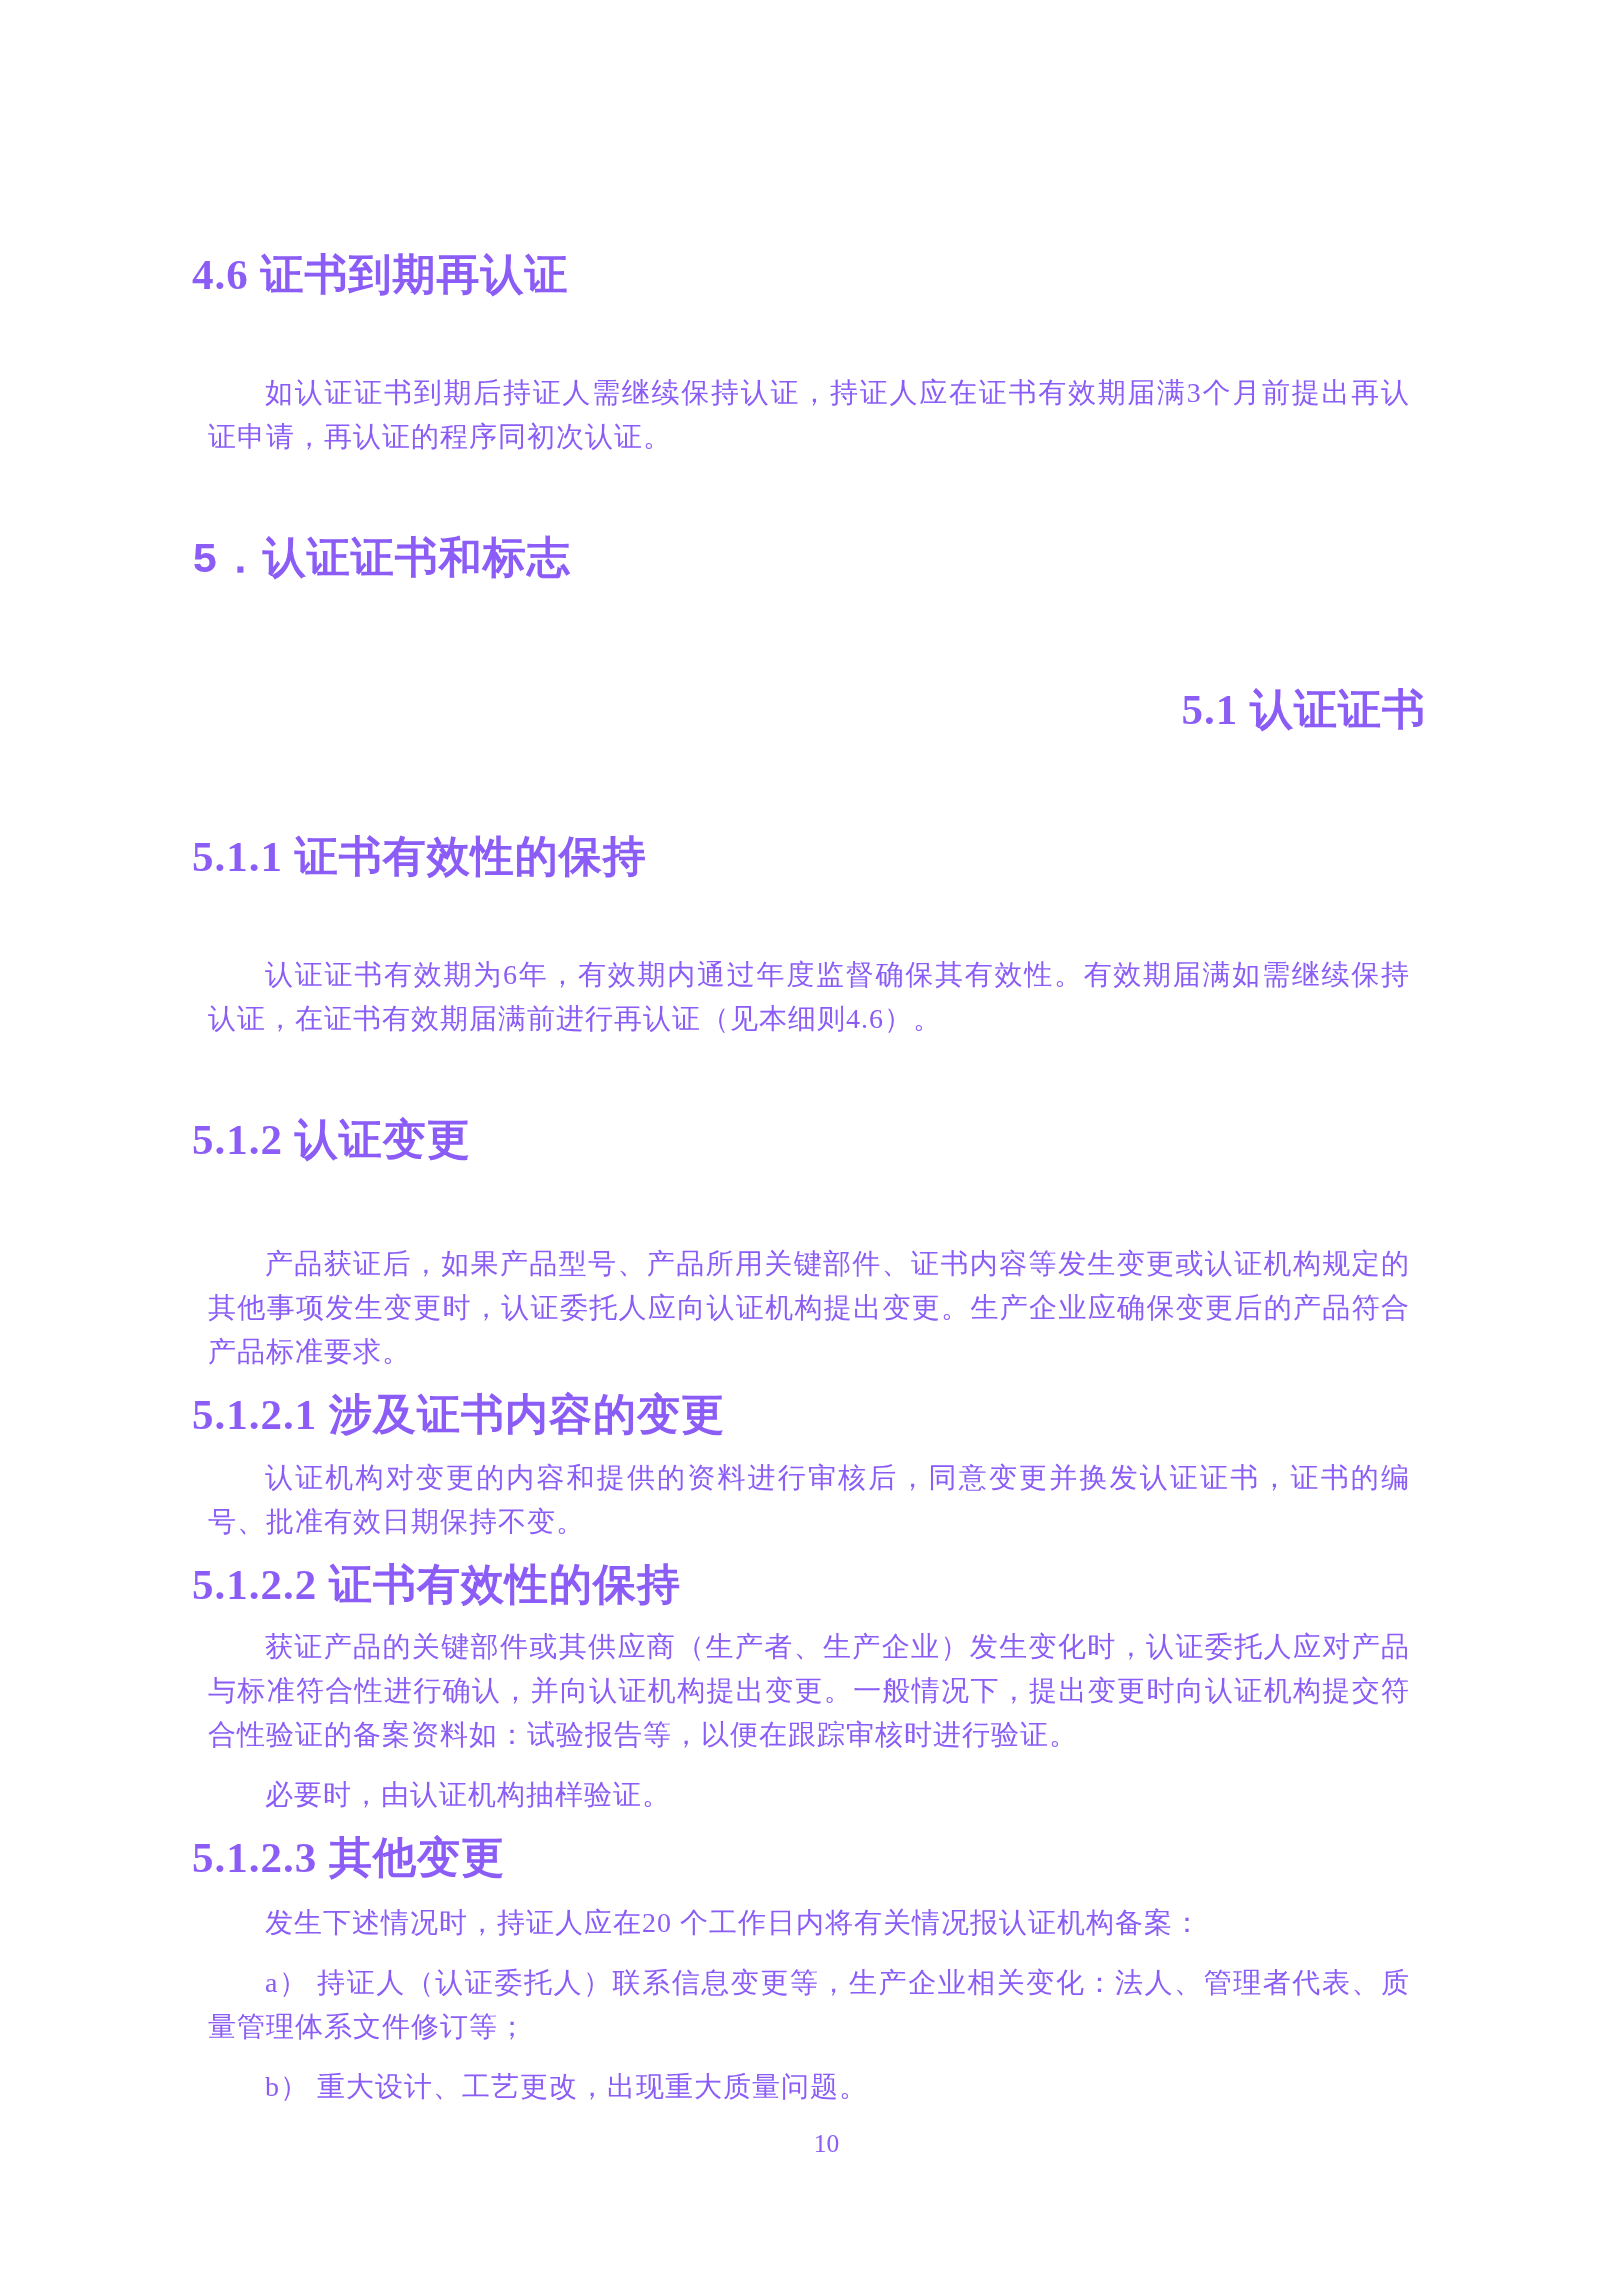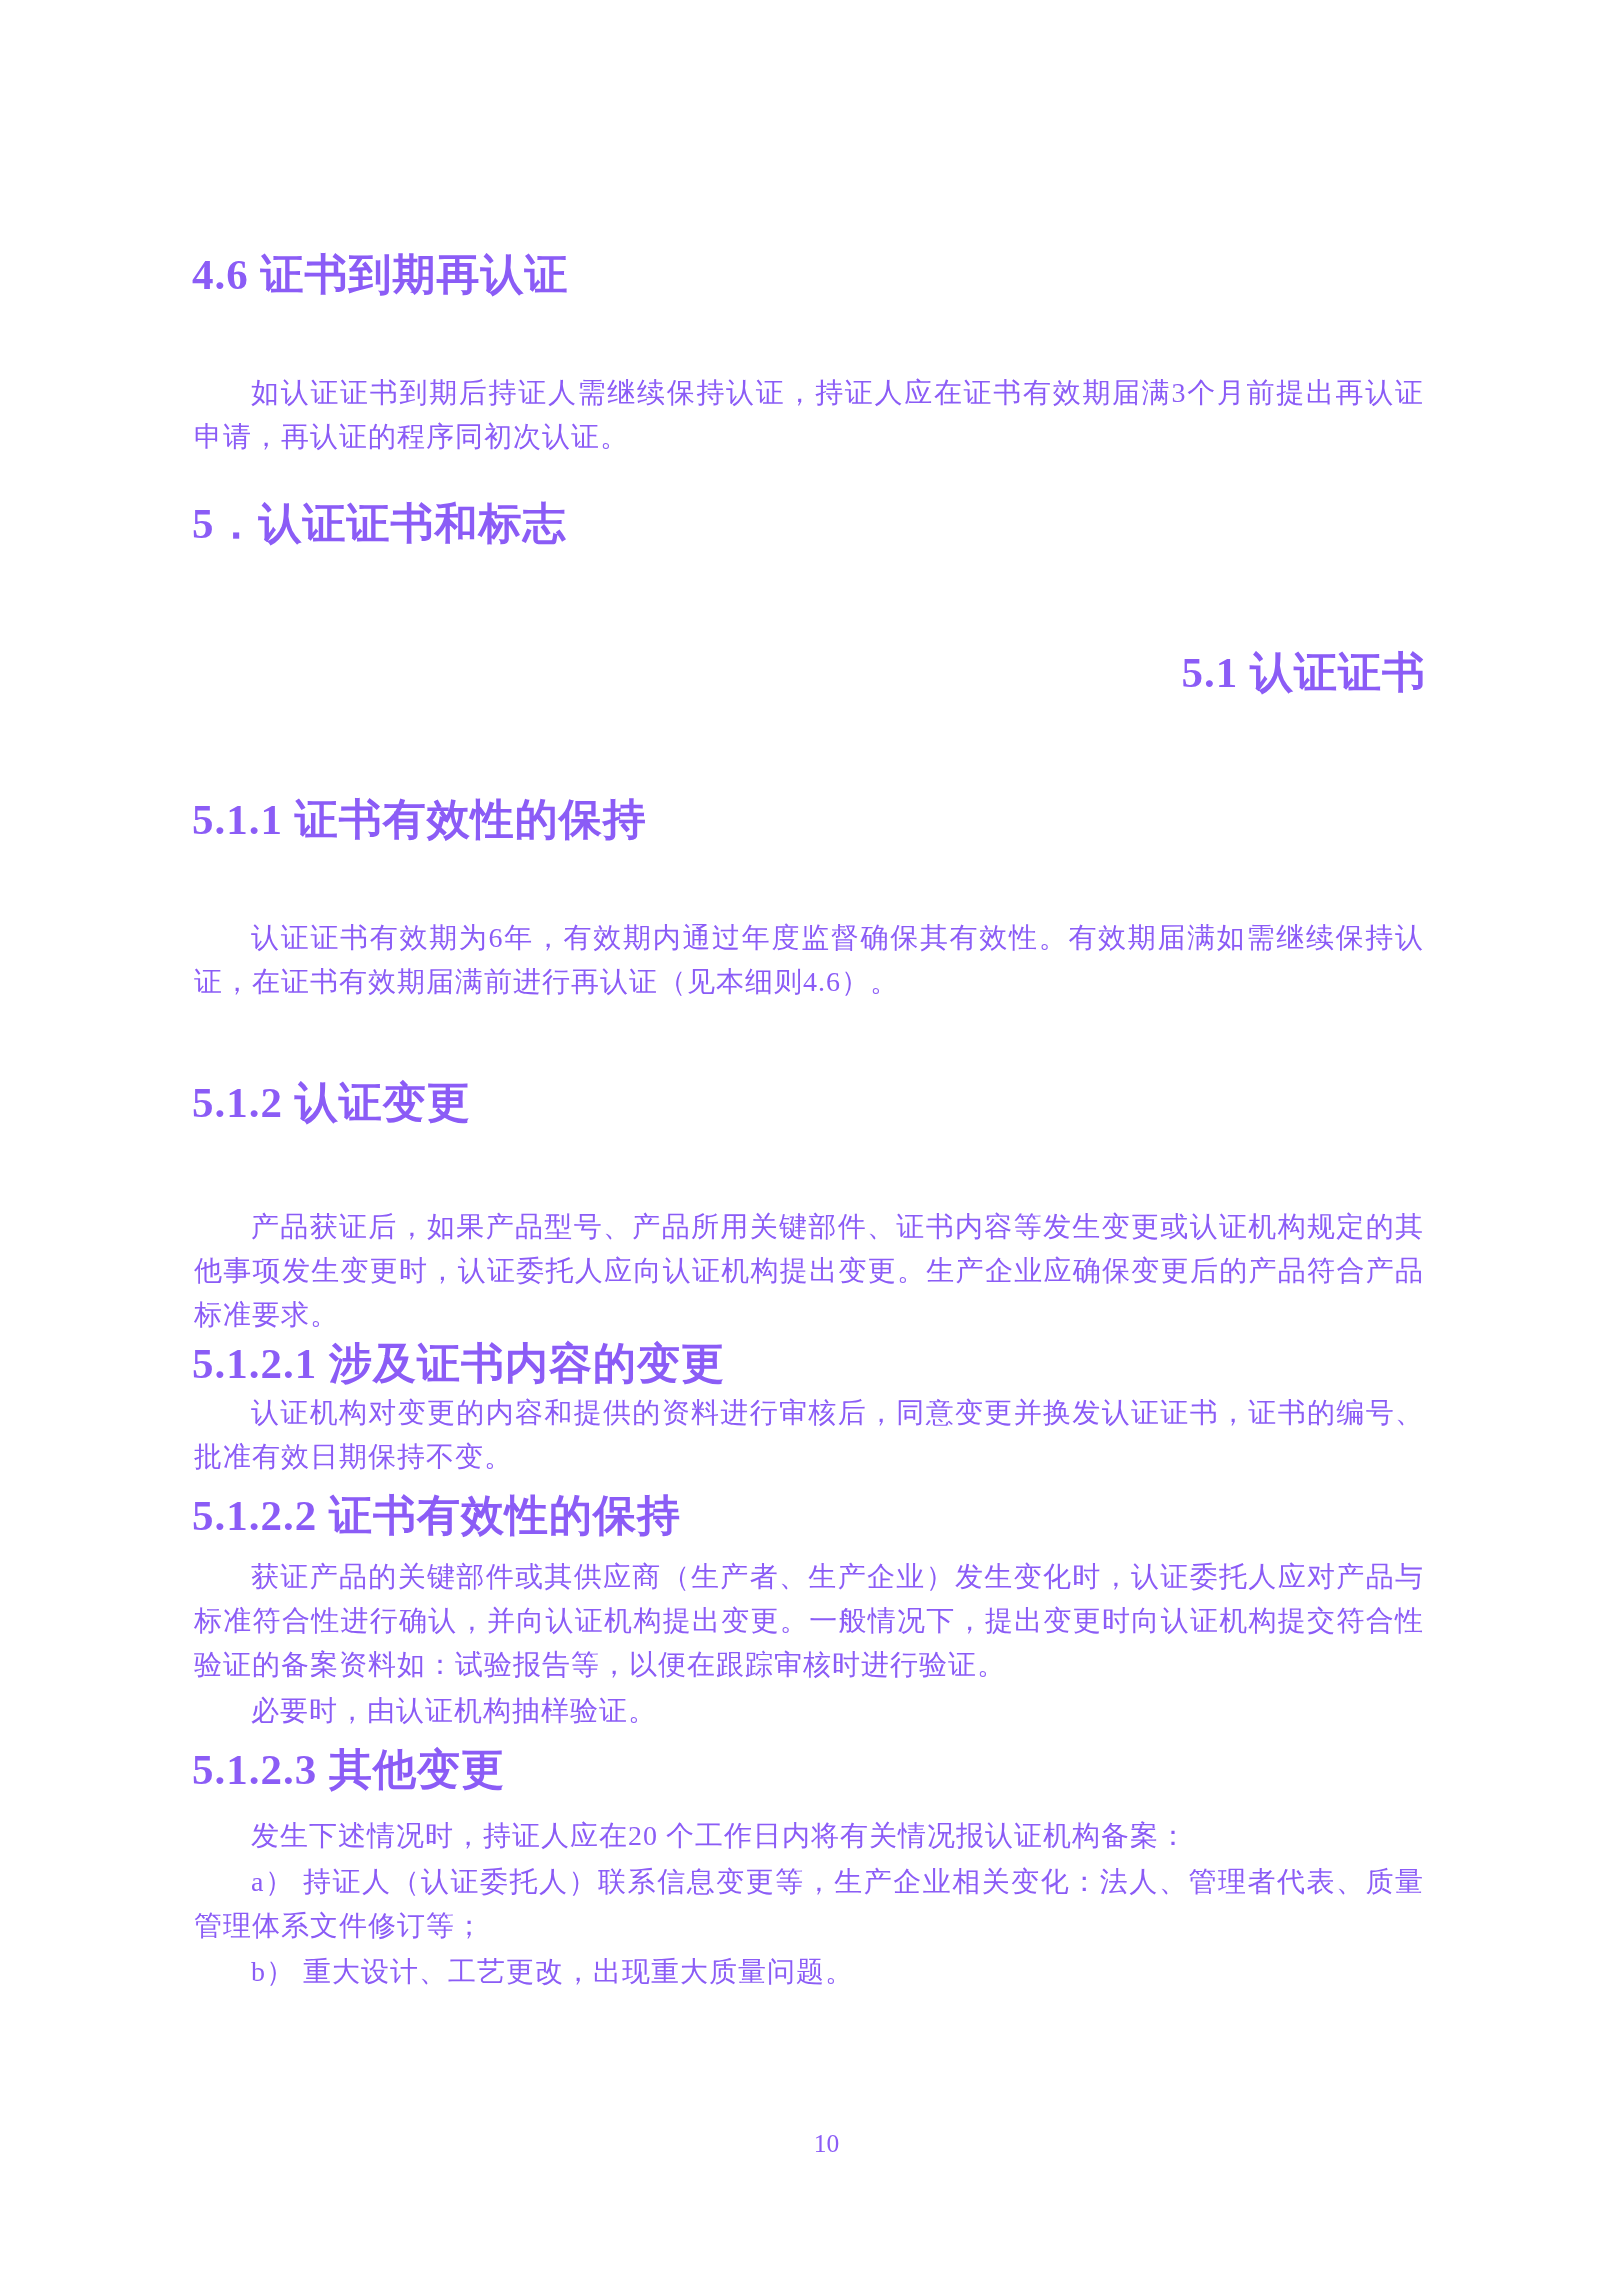--- a/index.html
+++ b/index.html
@@ -20,39 +20,39 @@
   }
   .heading {
     margin: 0;
     font-size: 43px;
     line-height: 50px;
     font-weight: 700;
     letter-spacing: 1px;
     white-space: nowrap;
   }
   .para {
-    margin: 2px;
+    margin: 16px;
     font-size: 28px;
     line-height: 44px;
     text-indent: 57px;
     text-align: justify;
     letter-spacing: 1px;
   }
   .page-number {
     position: absolute;
     top: 2129px;
     left: 16px;
     width: 100%;
     text-align: center;
     font-size: 25.5px;
     line-height: 29px;
   }
   
   .mt-p1   { margin-top: 71px; }
-  .mt-h5   { margin-top: 40px; }
+  .mt-h5   { margin-top: 77px; font-family: Liberation Mono, monospace; }
   .mt-h51  { margin-top: 99px; text-align: right; }
   .mt-h511 { margin-top: 97px; }
   .mt-p2   { margin-top: 71px; }
   .mt-h512 { margin-top: 74px; }
   .mt-p3   { margin-top: 77px; }
   .mt-h5121{ margin-top: 0; }
   .mt-p4a  { margin-top: 18.6px; }
   .mt-h5122{ margin-top: 11.8px; }
   .mt-p5   { margin-top: 14.7px; }
   .mt-h5123{ margin-top: 12px; font-family: Liberation Serif, serif; }

